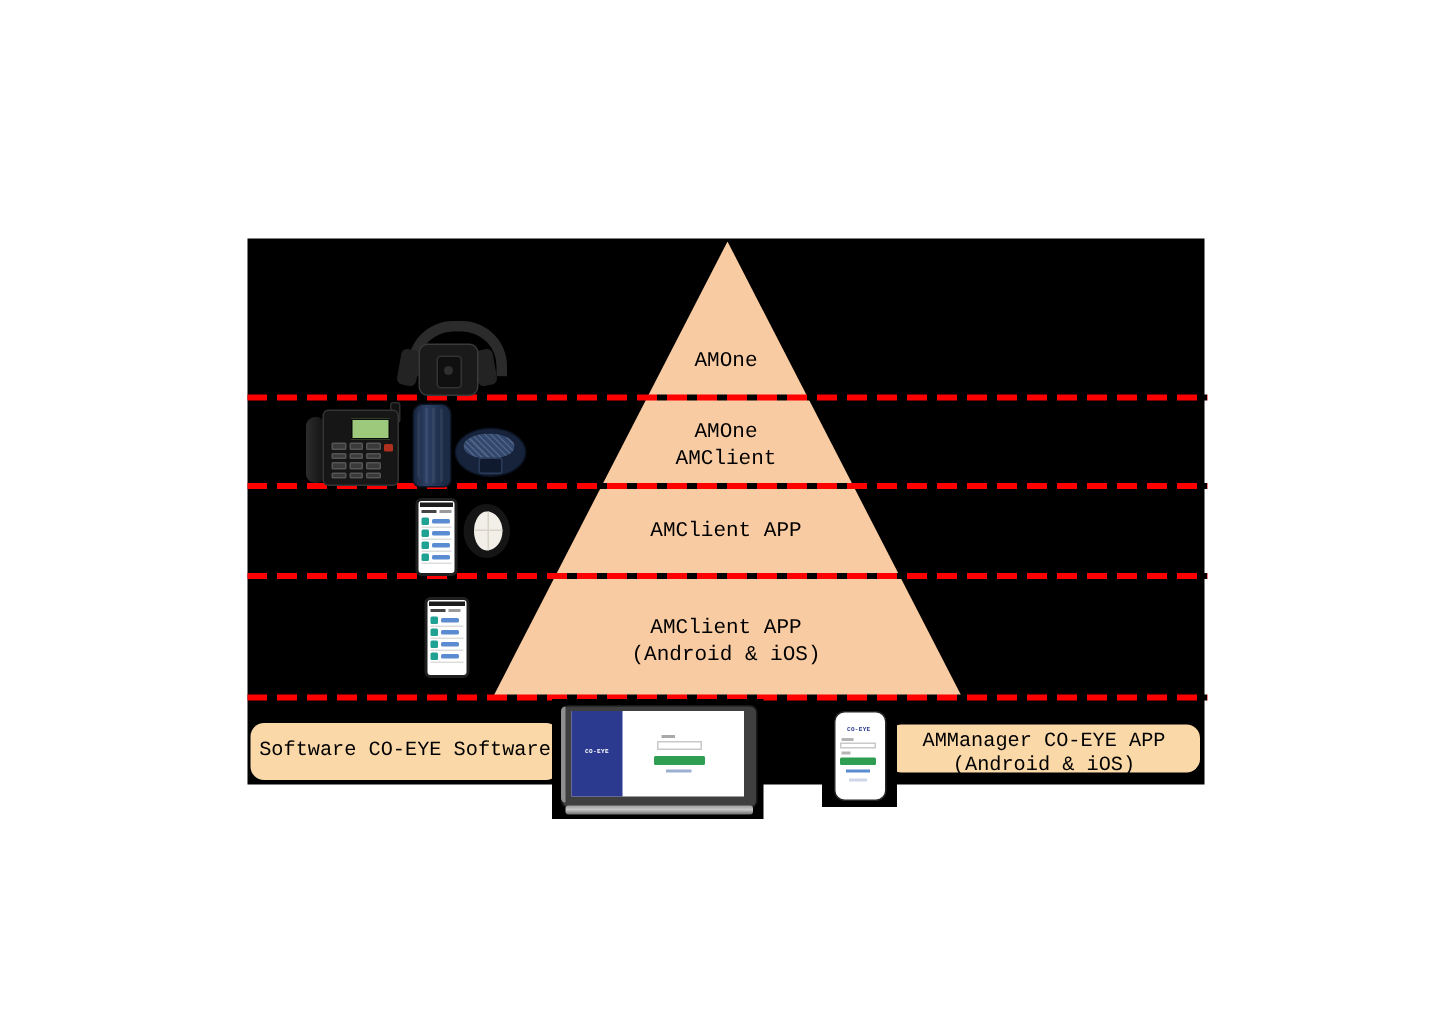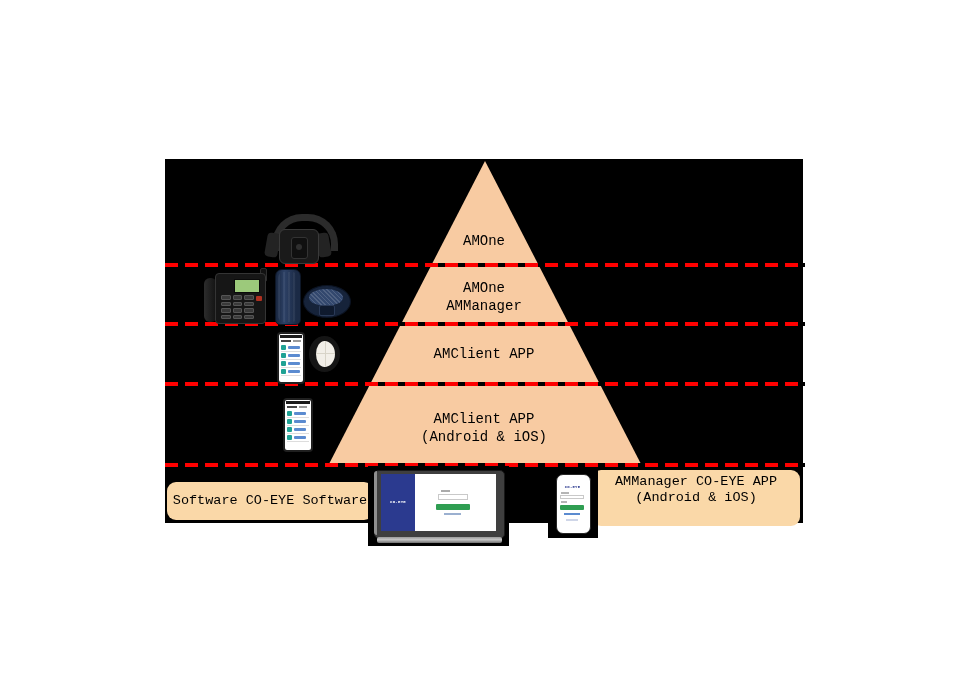--- a/index.html
+++ b/index.html
@@ -17,21 +17,21 @@
   
   .dash-line{left:165px;width:640px;height:4px;
     background:repeating-linear-gradient(90deg,#FF0000 0 13px,#000000 13px 20px);}
 
   
   .tier-label{left:384px;width:200px;text-align:center;font-size:14px;line-height:17.5px;color:#000;}
 
   
   .obox{background:#FAD8A8;border-radius:9px;text-align:center;font-size:13.5px;color:#000;}
   #box-left{left:167px;top:482px;width:206px;height:38px;line-height:38px;}
-  #box-right{left:592px;top:470px;width:208px;height:56px;line-height:16px;padding-top:4px;box-sizing:border-box;}
+  #box-right{left:592px;top:483px;width:208px;height:32px;line-height:16px;padding-top:4px;box-sizing:border-box;}
 
   
   
   .hs-band{left:272px;top:214px;width:52px;height:30px;border:7px solid #2b2b2b;border-bottom:none;
            border-radius:30px 30px 0 0;box-sizing:content-box;}
   .hs-wing{width:13px;height:24px;background:#232323;border-radius:4px;}
   .hs-body{left:279px;top:229px;width:38px;height:33px;background:#1a1a1a;border:1px solid #3a3a3a;border-radius:6px;}
   .hs-face{left:291px;top:237px;width:15px;height:20px;background:#101010;border:1px solid #333;border-radius:3px;}
   .hs-dot{left:296px;top:244px;width:6px;height:6px;background:#2f2f2f;border-radius:50%;}
 
@@ -105,21 +105,21 @@
 
   <div id="panel" class="abs"></div>
 
   <div id="pyramid" class="abs"></div>
 
   <div class="abs tier-label" style="top:233px;">
     <span>AMOne</span>
   </div>
   <div class="abs tier-label" style="top:280px;">
     <div>AMOne</div>
-    <div>AMManager</div>
+    <div>AMClient</div>
   </div>
   <div class="abs tier-label" style="top:346px;">
     <div>AMClient APP</div>
   </div>
   <div class="abs tier-label" style="top:411px;">
     <div>AMClient APP</div>
     <div>(Android &amp; iOS)</div>
   </div>
 
   <div class="abs dash-line" style="top:263px;"></div>

